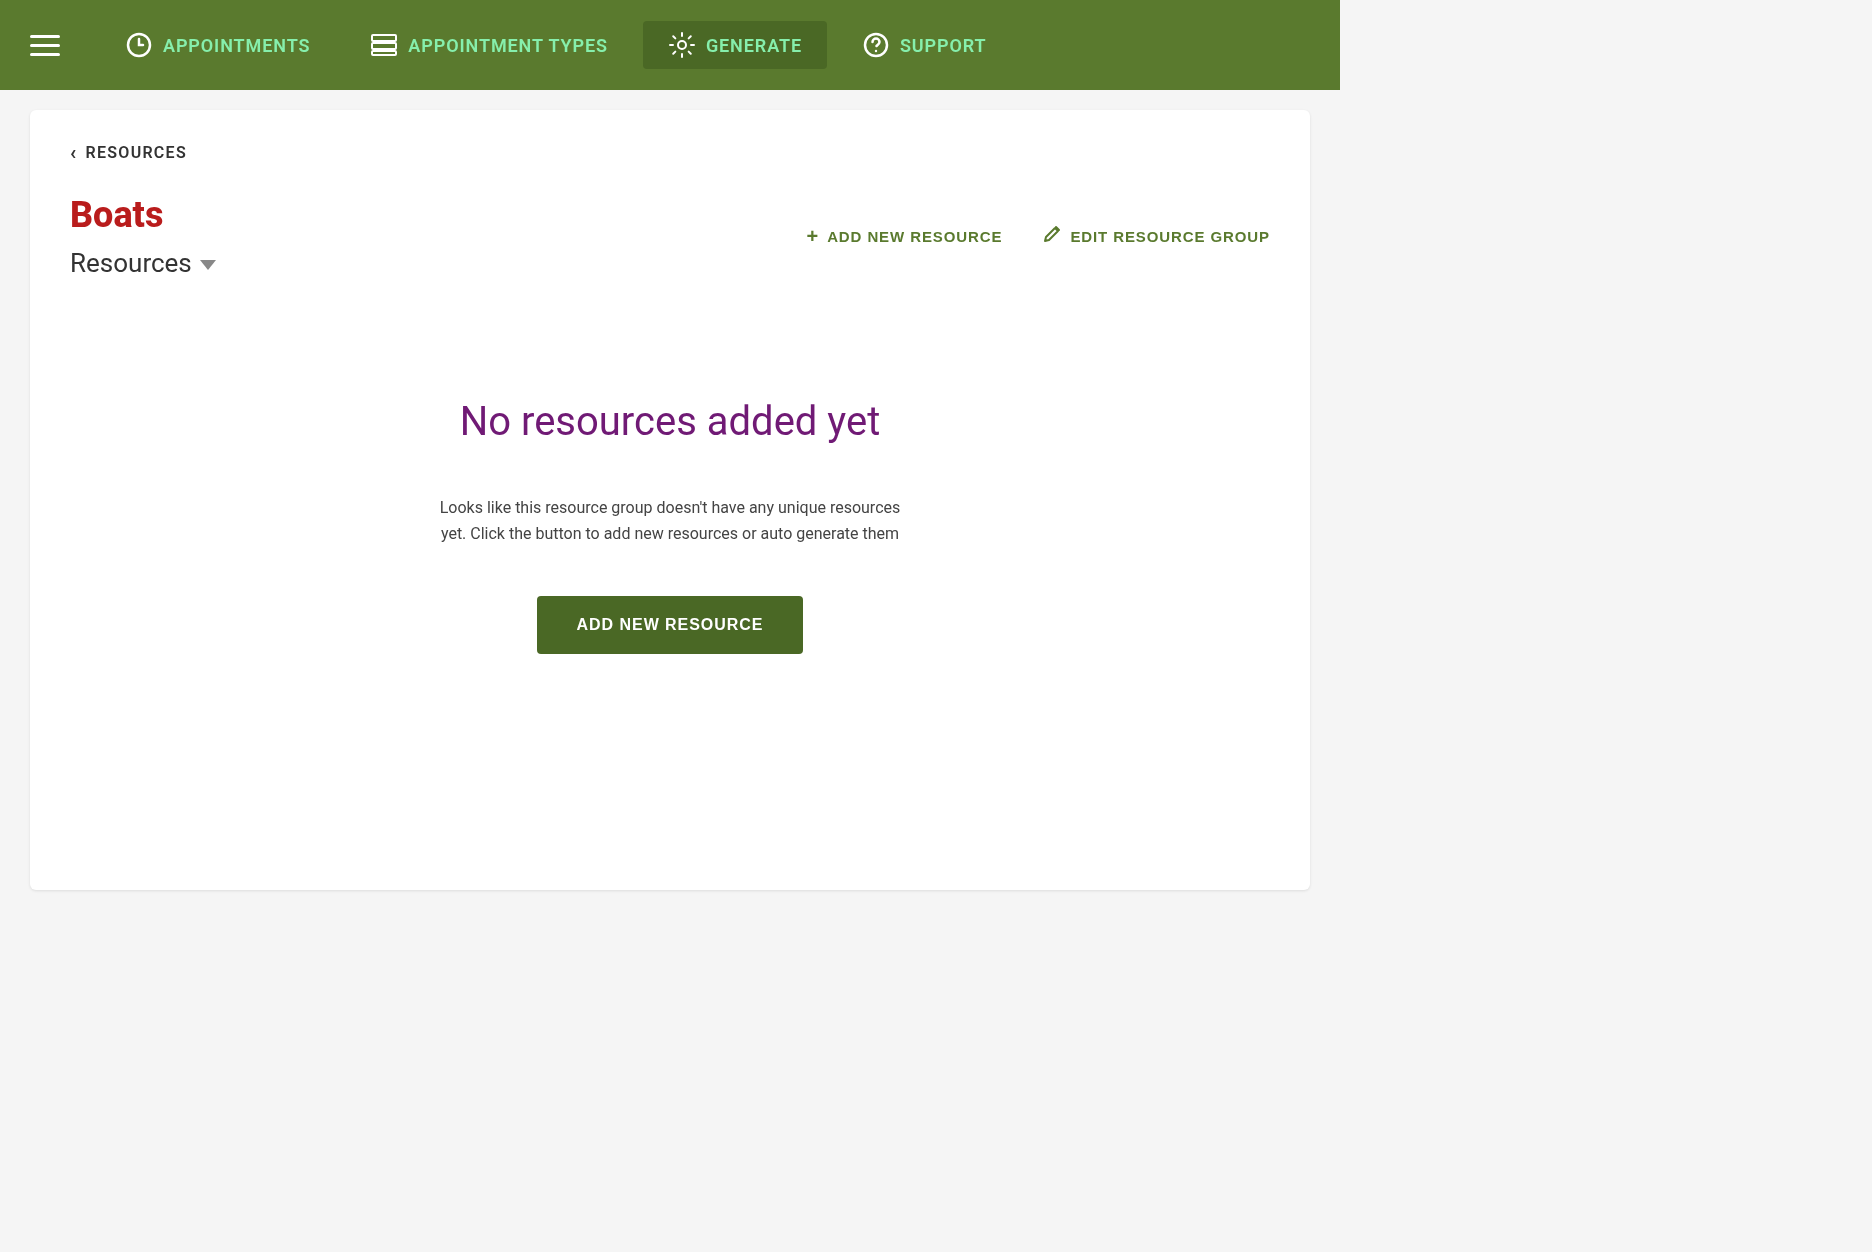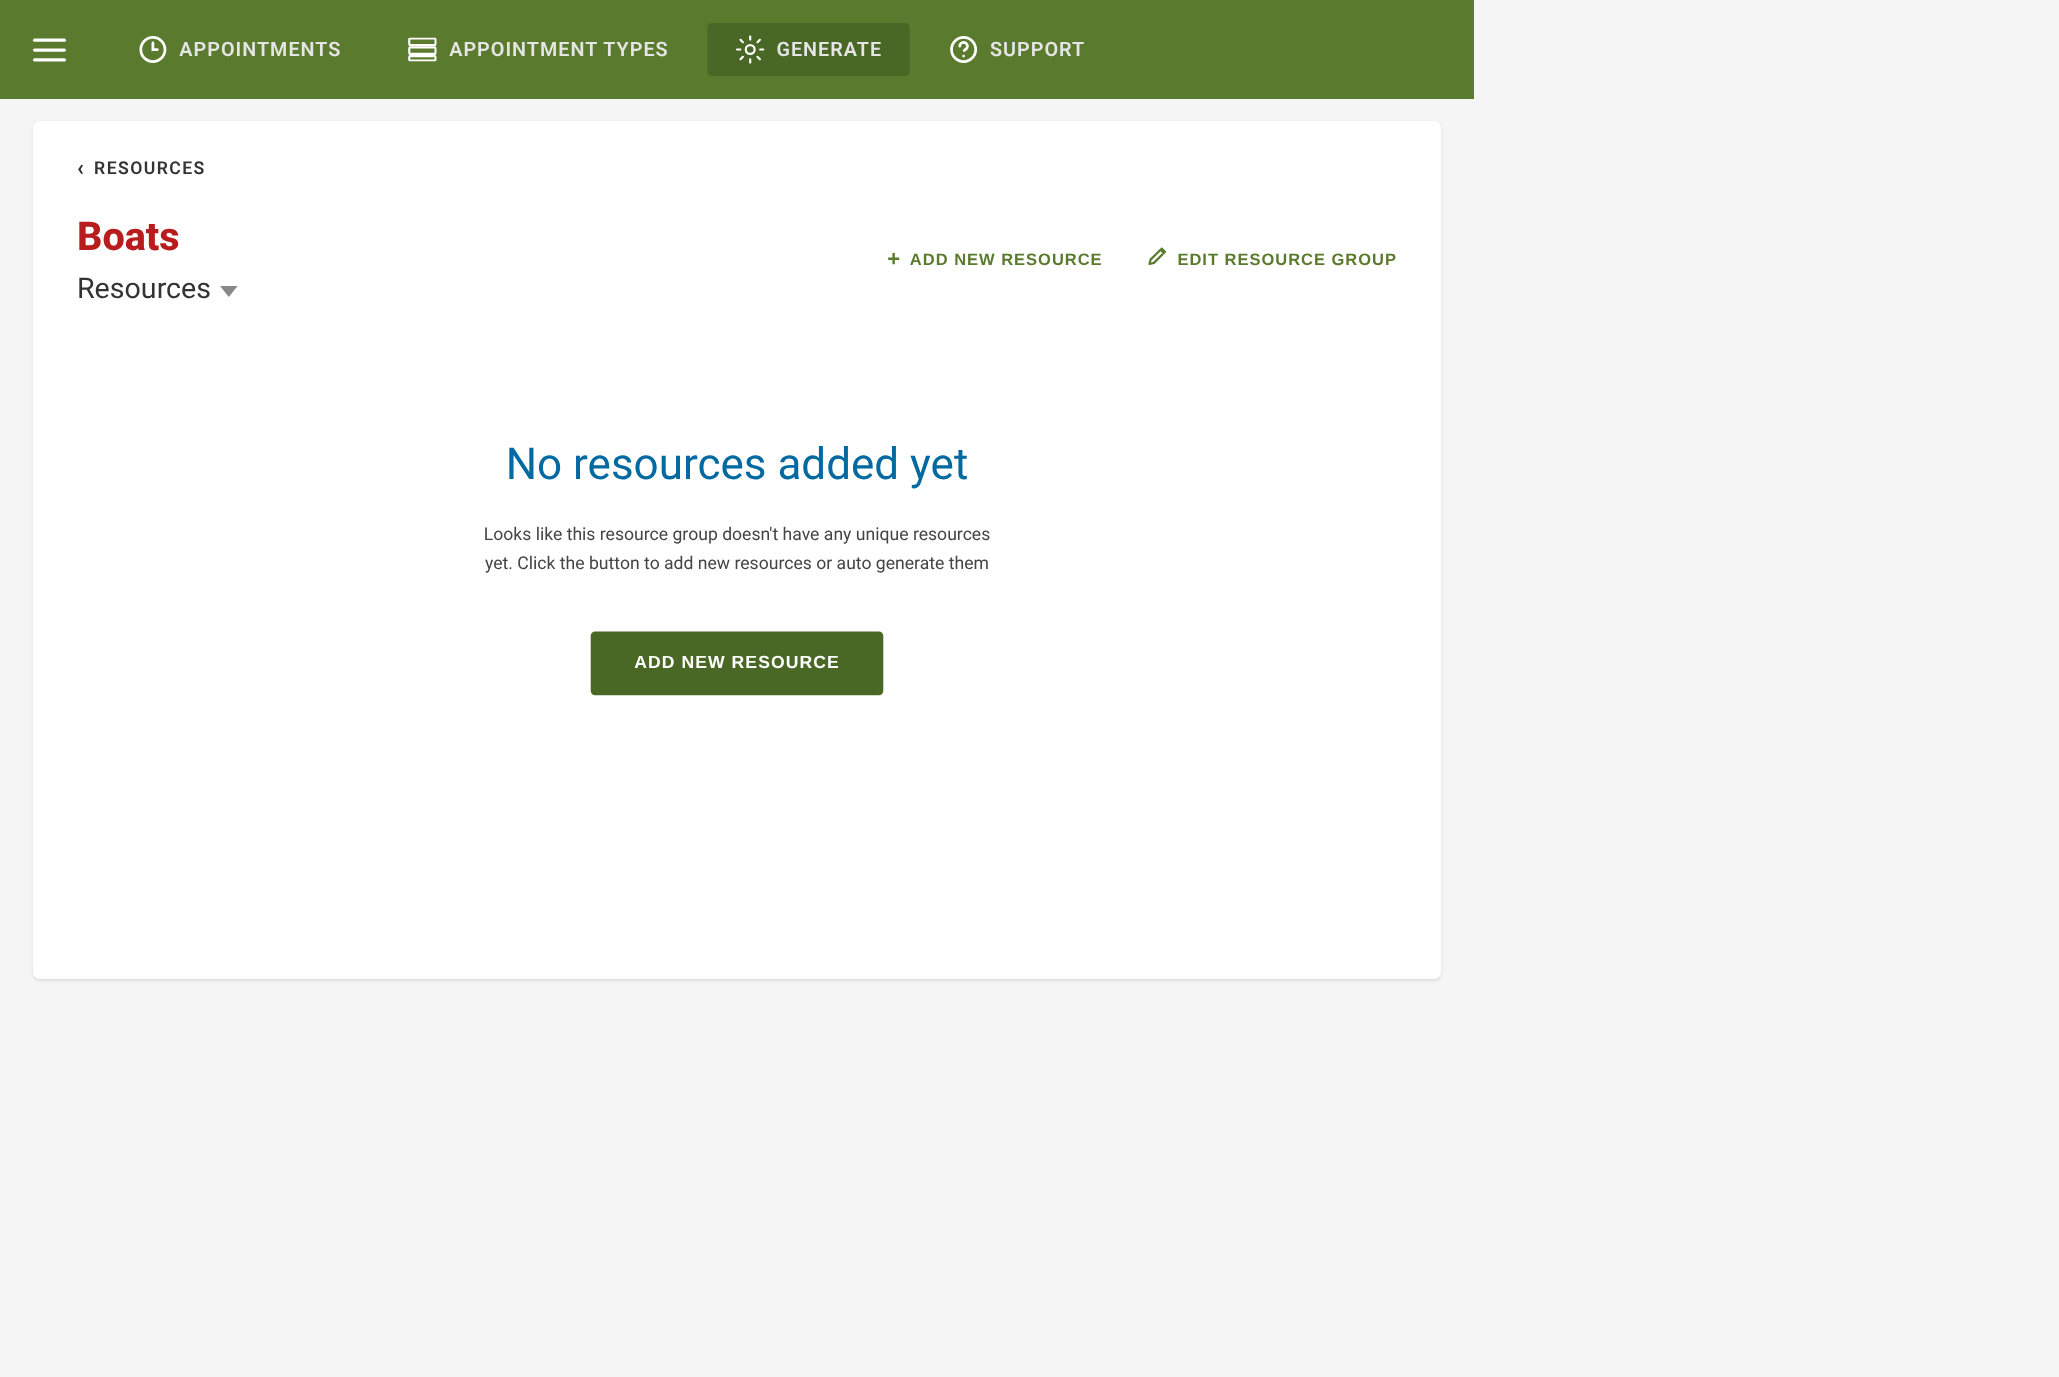--- a/index.html
+++ b/index.html
@@ -38,21 +38,21 @@
       width: 30px;
       height: 3px;
       background: white;
       border-radius: 2px;
     }
 
     .nav-item {
       display: flex;
       align-items: center;
       gap: 10px;
-      color: #e5e5e5;
+      color: #86efac;
       font-weight: 600;
       font-size: 18px;
       letter-spacing: 0.05em;
       padding: 10px 25px;
       cursor: pointer;
       border-radius: 4px;
       text-decoration: none;
     }
 
     .nav-item.active {
@@ -164,23 +164,23 @@
       display: flex;
       flex-direction: column;
       align-items: center;
       justify-content: center;
       padding: 80px 20px 40px 20px;
       text-align: center;
     }
 
     .empty-title {
       font-size: 40px;
-      color: #0369a1;
+      color: #701a75;
       font-weight: 400;
-      margin-bottom: 28px;
+      margin-bottom: 50px;
     }
 
     .empty-description {
       font-size: 16px;
       color: #444;
       line-height: 1.6;
       max-width: 480px;
       margin-bottom: 50px;
     }
 

